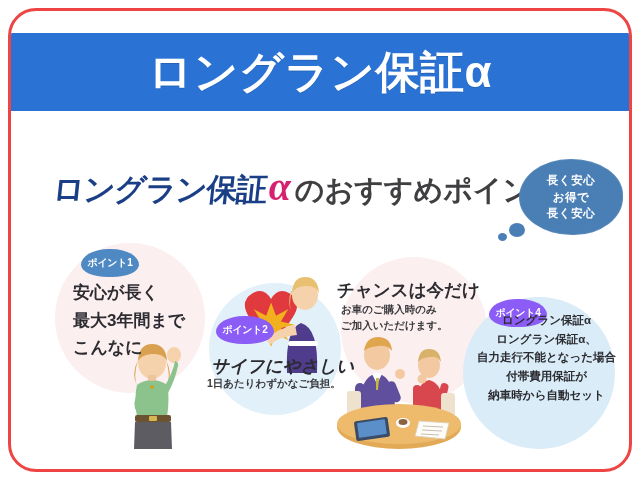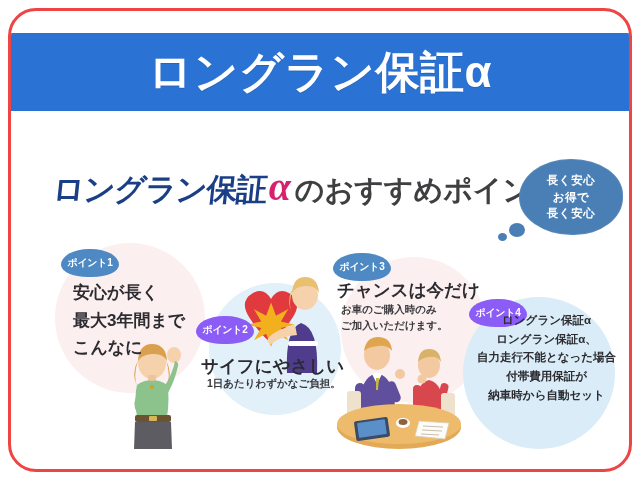--- a/index.html
+++ b/index.html
@@ -145,20 +145,21 @@
 
   
   .badge {
     position: absolute;
     width: 58px;
     height: 28px;
     display: flex;
     align-items: center;
     justify-content: center;
     border-radius: 48% 48% 46% 46% / 56% 56% 44% 44%;
+    margin-left: 20px;
   }
   .badge::before,
   .badge::after {
     content: "";
     position: absolute;
     border-radius: 50%;
     background: inherit;
     z-index: -1;
   }
   .badge::before { left: -3px; top: 3px;  width: 24px; height: 24px; }
@@ -188,21 +189,21 @@
     white-space: nowrap;
   }
   .pt-sub {
     position: absolute;
     color: #3a3a3e;
     font-weight: bold;
     white-space: nowrap;
   }
 
   .p1-title { left: 62px; top: 268px; font-size: 17px; line-height: 1.62; }
-  .p2-title { left: 190px; top: 344px; font-size: 17.5px; line-height: 1.3; }
+  .p2-title { left: 200px; top: 344px; font-size: 17.5px; line-height: 1.3; font-style: italic; }
   .p2-sub   { left: 196px; top: 366px; font-size: 10.5px; line-height: 1.3; }
   .p3-title { left: 326px; top: 268px; font-size: 17.5px; line-height: 1.3; }
   .p3-sub   { left: 330px; top: 290px; font-size: 10.5px; line-height: 1.55; }
   .p4-text  { left: 466px; top: 300px; font-size: 11.5px; line-height: 1.62; text-align: center; color:#2b2b30; font-weight:bold; }
 
   
   .illus { position: absolute; }
 
   
   .w1 { left: 108px; top: 330px; width: 74px; height: 108px; }
@@ -328,23 +329,20 @@
         <path d="M16 81 l36 0 l1 27 l-38 0z" fill="#5c5c62"></path>
       </svg>
     </div>
 
     <div class="badge badge-blue badge-1">
       <span>ポイント1</span>
     </div>
     <div class="badge badge-pink badge-2">
       <span>ポイント2</span>
     </div>
-    <div class="badge badge-blue badge-3">
-      <span>ポイント3</span>
-    </div>
     <div class="badge badge-pink badge-4">
       <span>ポイント4</span>
     </div>
 
     <div class="pt-title p1-title">
       <div>安心が長く</div>
       <div>最大3年間まで</div>
       <div>こんなに</div>
     </div>
 

